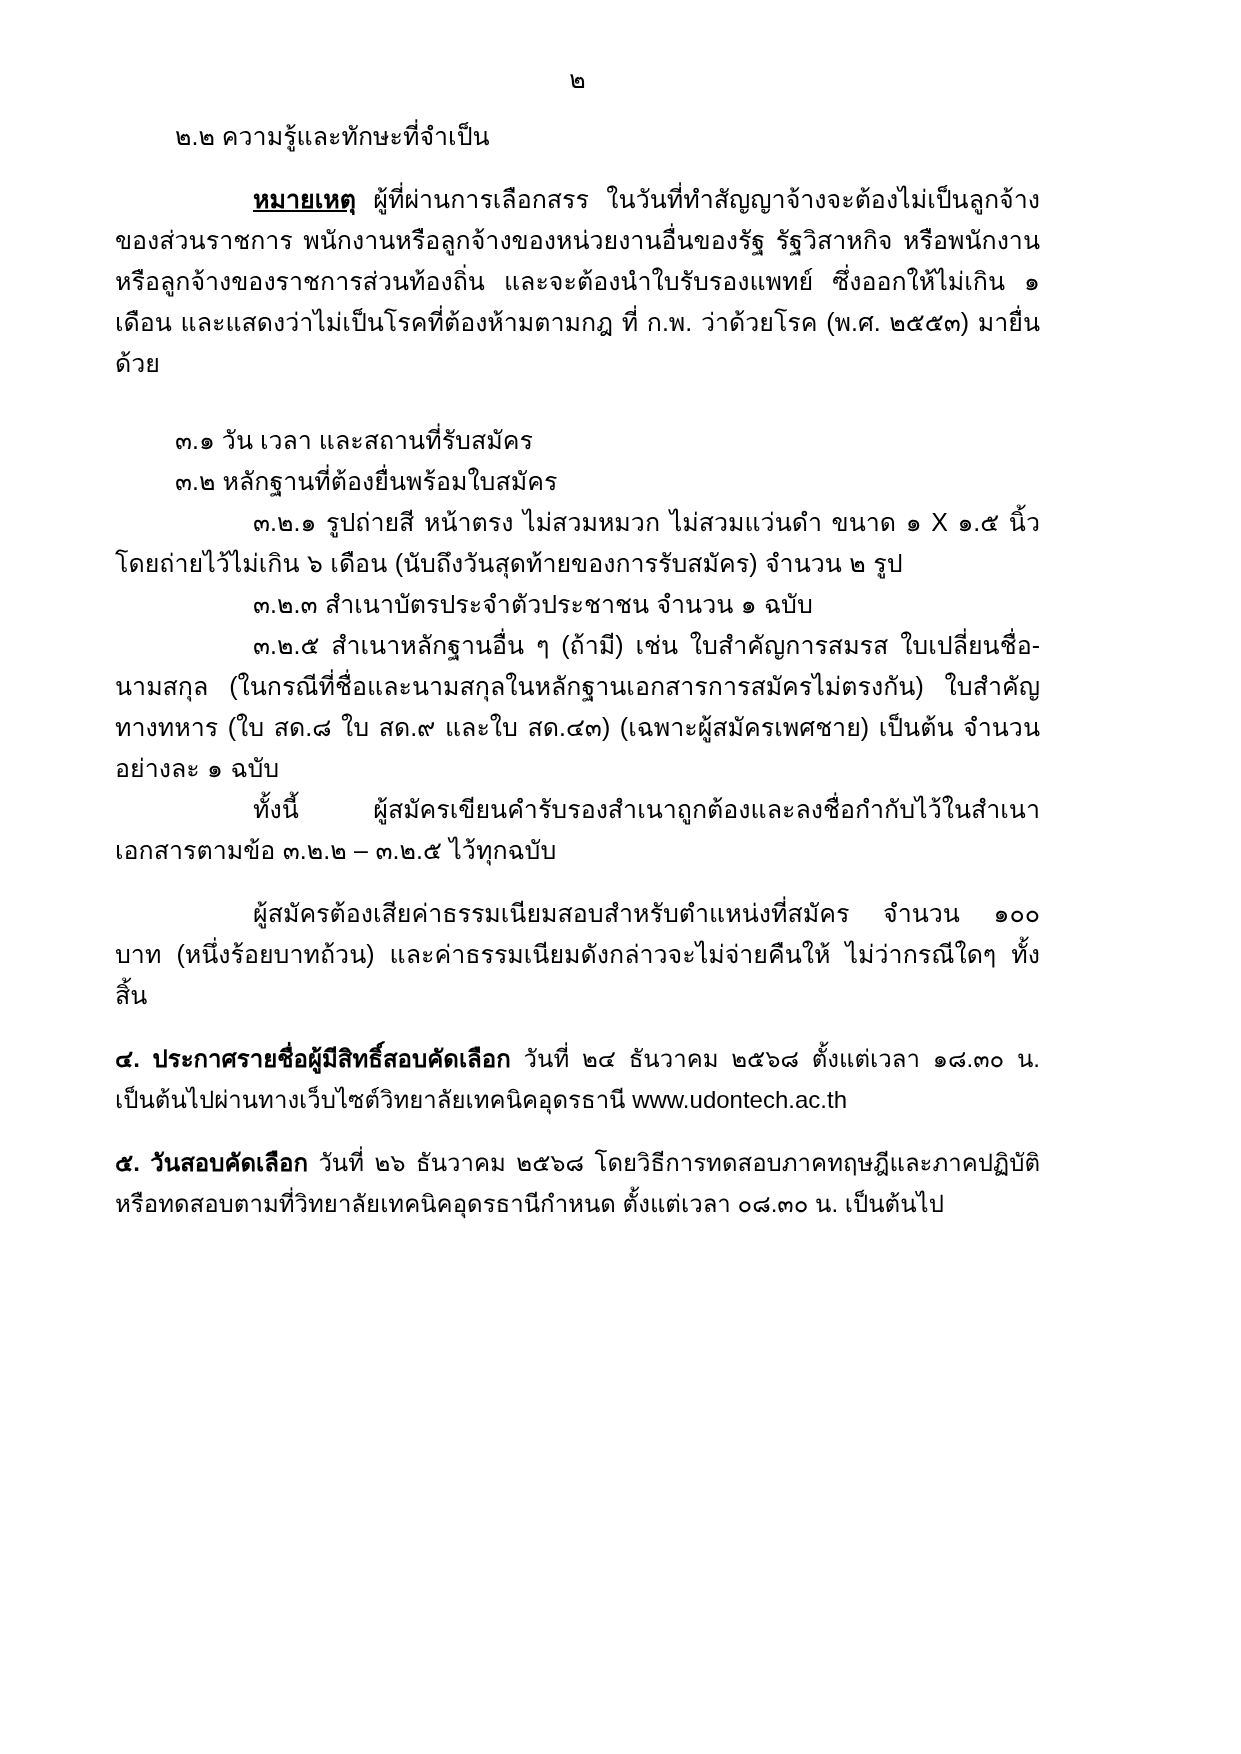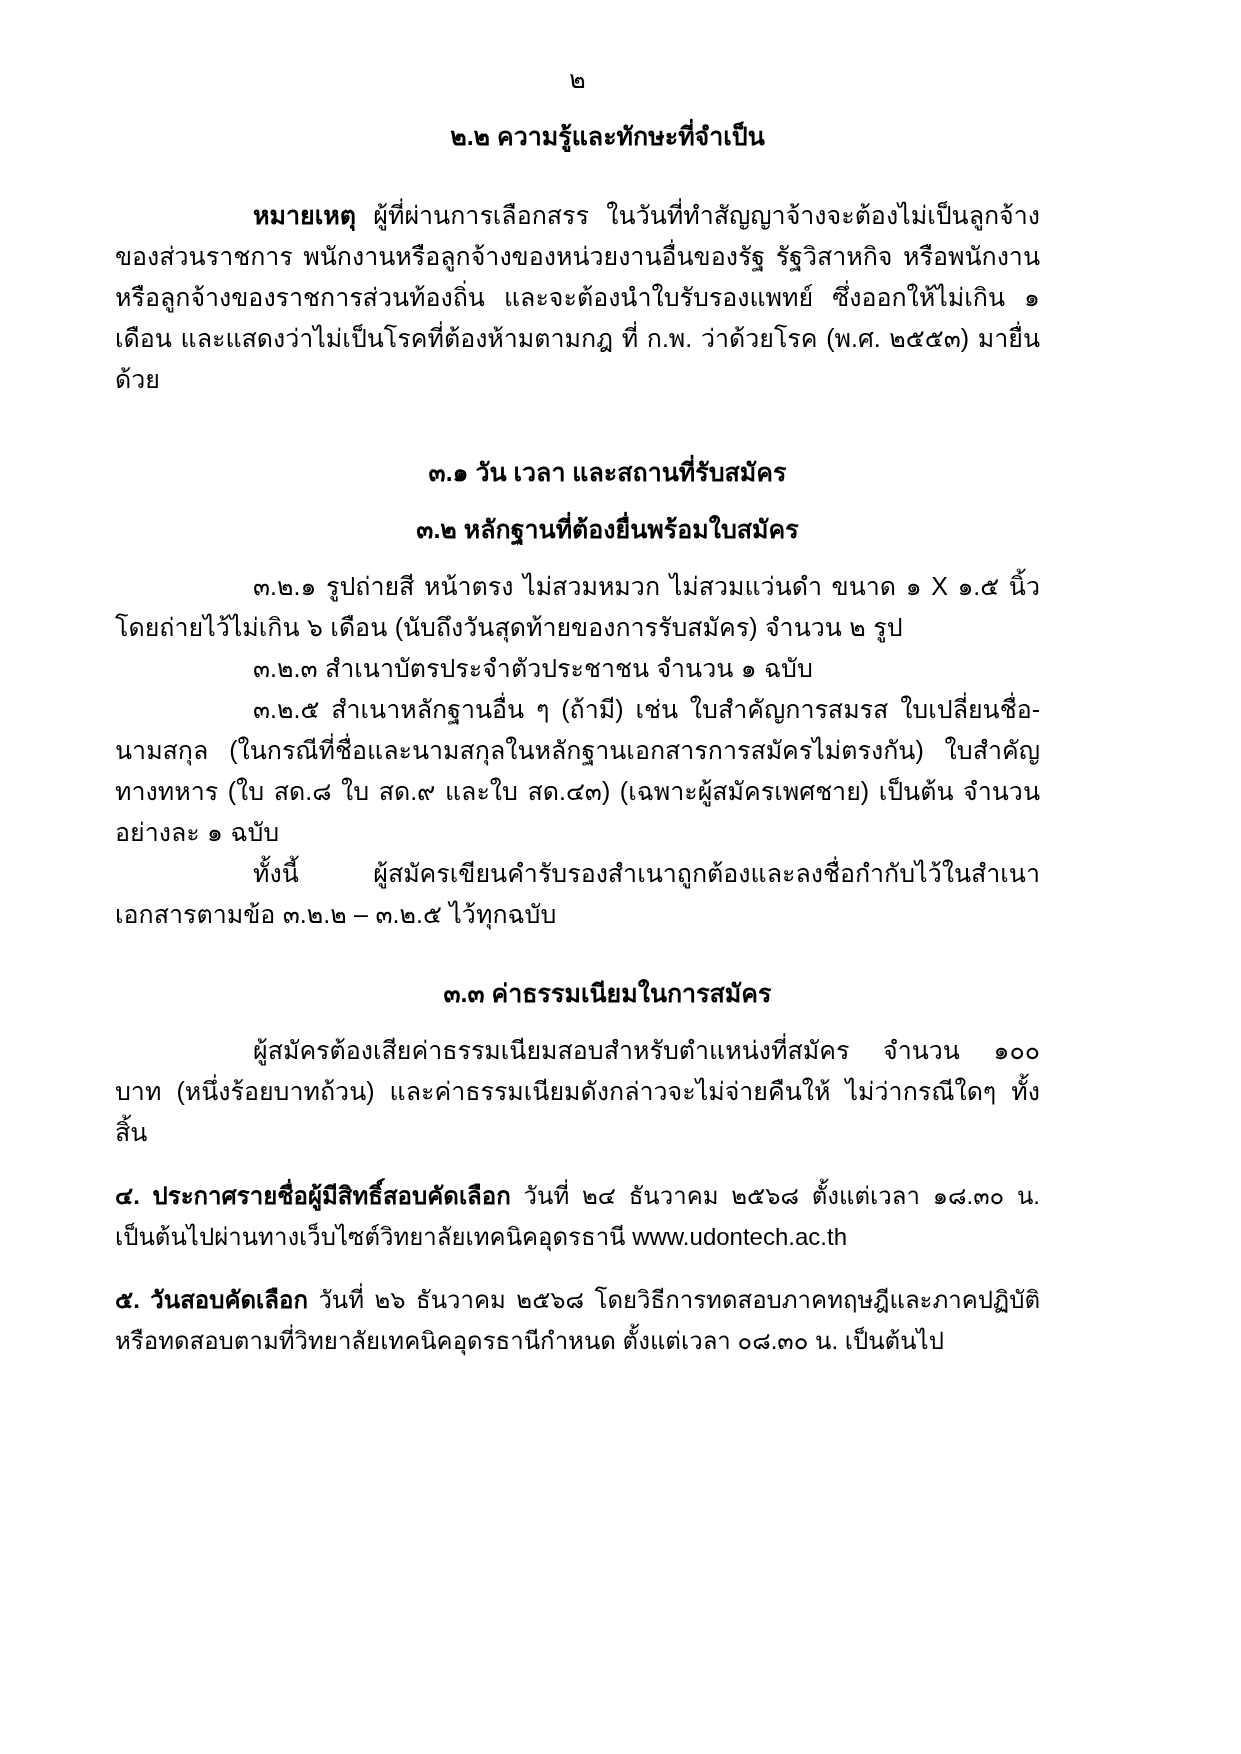--- a/index.html
+++ b/index.html
@@ -39,28 +39,28 @@
     line-height: 41px;
     text-align: justify;
     text-justify: inter-word;
     text-align-last: left;
     word-spacing: 0.5px;
   }
   .ind-2  { text-indent: 138px; }
 
   
   .bold { font-weight: bold; }
-  .ul   { }
+  .ul   { text-decoration: underline; }
 
   p.heading {
-    margin: 16px;
+    margin: 0;
     font-size: 25px;
     line-height: 41px;
-    font-weight: bold;
-    text-align: center;
+    font-weight: normal;
+    text-align: left;
   }
   .h-lvl1 { text-indent: 0; }
   .h-lvl2 { text-indent: 60px; }
 
   .gap-sm { height: 14px; }
   .gap-md { height: 22px; }
 
   .numbered {
     margin: 0;
     font-size: 24px;
@@ -101,21 +101,20 @@
 
     <p class="para ind-2">๓.๒.๓ สำเนาบัตรประจำตัวประชาชน จำนวน ๑ ฉบับ</p>
 
 
     <p class="para ind-2">๓.๒.๕ สำเนาหลักฐานอื่น ๆ (ถ้ามี) เช่น ใบสำคัญการสมรส  ใบเปลี่ยนชื่อ-นามสกุล (ในกรณีที่ชื่อและนามสกุลในหลักฐานเอกสารการสมัครไม่ตรงกัน) ใบสำคัญทางทหาร (ใบ สด.๘ ใบ สด.๙ และใบ สด.๔๓) (เฉพาะผู้สมัครเพศชาย) เป็นต้น จำนวนอย่างละ ๑ ฉบับ</p>
 
     <p class="para ind-2">ทั้งนี้  ผู้สมัครเขียนคำรับรองสำเนาถูกต้องและลงชื่อกำกับไว้ในสำเนาเอกสารตามข้อ ๓.๒.๒ – ๓.๒.๕ ไว้ทุกฉบับ</p>
 
     <div class="gap-md"></div>
 
-    <p class="heading h-lvl2">๓.๓ ค่าธรรมเนียมในการสมัคร</p>
 
     <p class="para ind-2">ผู้สมัครต้องเสียค่าธรรมเนียมสอบสำหรับตำแหน่งที่สมัคร จำนวน ๑๐๐ บาท (หนึ่งร้อยบาทถ้วน) และค่าธรรมเนียมดังกล่าวจะไม่จ่ายคืนให้ ไม่ว่ากรณีใดๆ ทั้งสิ้น</p>
 
     <div class="gap-md"></div>
 
     <p class="numbered"><span class="bold">๔. ประกาศรายชื่อผู้มีสิทธิ์สอบคัดเลือก</span><span> วันที่ ๒๔ ธันวาคม ๒๕๖๘  ตั้งแต่เวลา ๑๘.๓๐ น. เป็นต้นไปผ่านทางเว็บไซต์วิทยาลัยเทคนิคอุดรธานี www.udontech.ac.th</span></p>
 
     <div class="gap-md"></div>
 
     <p class="numbered"><span class="bold">๕. วันสอบคัดเลือก</span><span> วันที่ ๒๖ ธันวาคม ๒๕๖๘  โดยวิธีการทดสอบภาคทฤษฎีและภาคปฏิบัติ หรือทดสอบตามที่วิทยาลัยเทคนิคอุดรธานีกำหนด ตั้งแต่เวลา ๐๘.๓๐ น. เป็นต้นไป</span></p>

